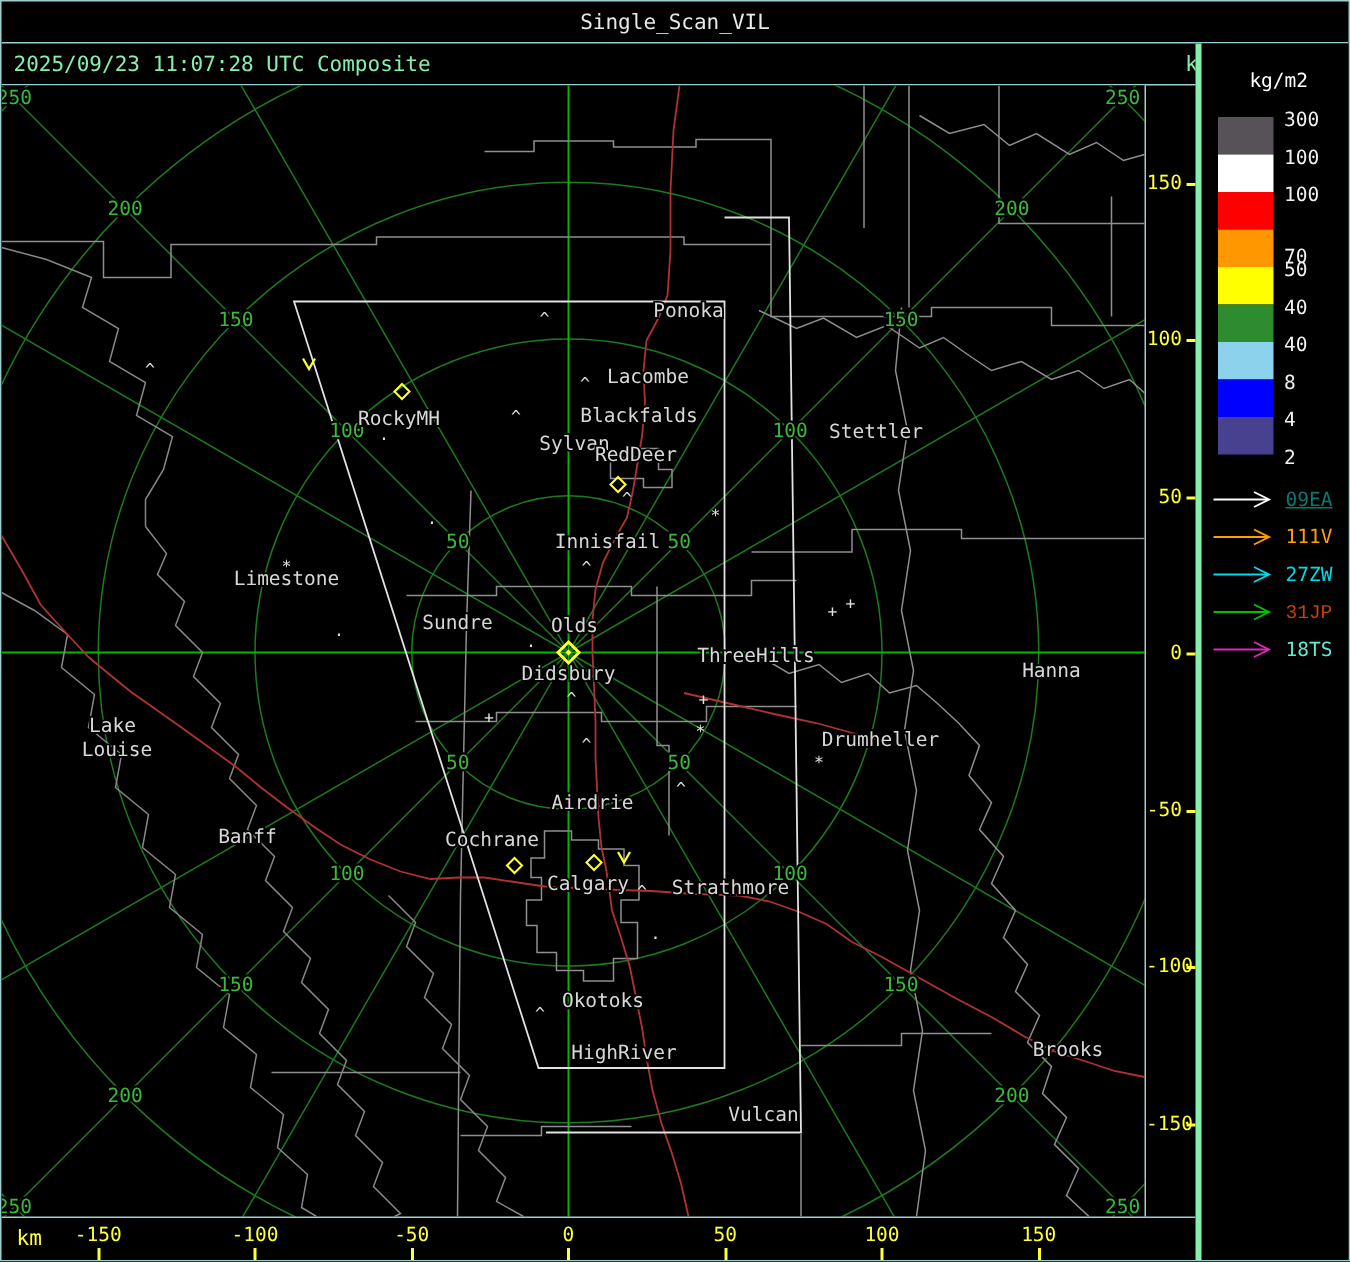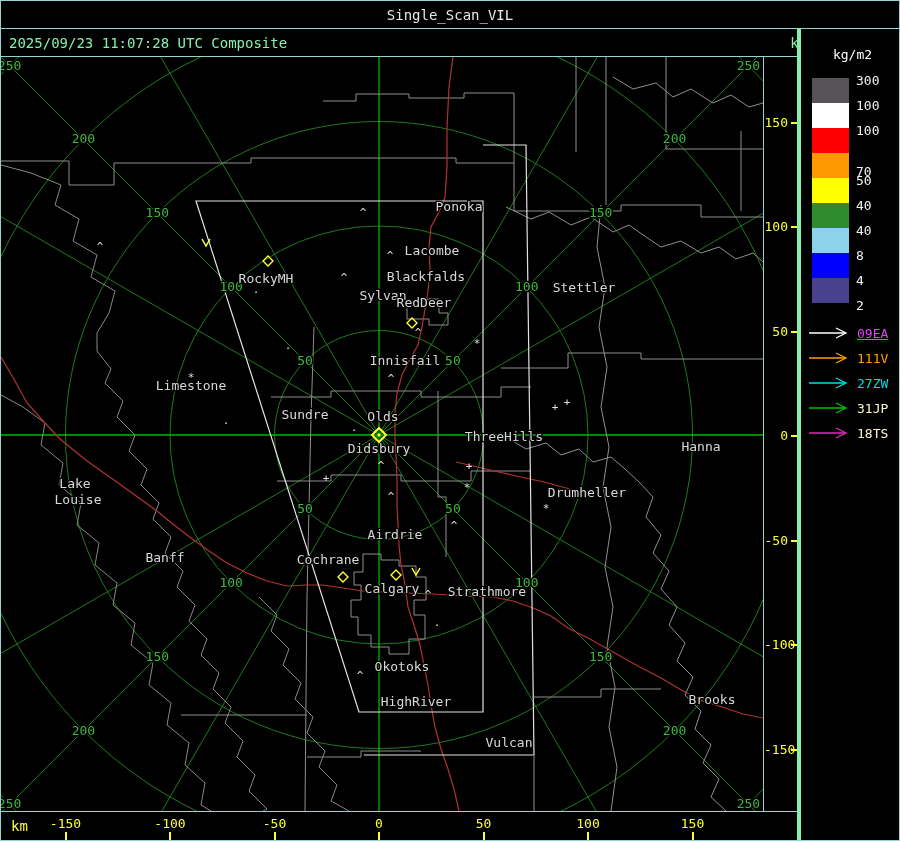--- a/index.html
+++ b/index.html
@@ -231,44 +231,44 @@
       <div class="swatch" style="top: 224px; background: rgb(0, 0, 255);"></div>
       <div class="swlab" style="top: 220px;">8</div>
       <div class="swatch" style="top: 249px; background: rgb(72, 65, 143);"></div>
       <div class="swlab" style="top: 245px;">4</div>
       <div class="swlab" style="top: 270px;">2</div>
       <div class="track" style="top: 297px;">
         <svg width="46" height="12">
           <line x1="2" y1="6" x2="38" y2="6" stroke="#ffffff" stroke-width="1.3"></line>
           <polyline points="29,1 39,6 29,11" fill="none" stroke="#ffffff" stroke-width="1.3"></polyline>
         </svg>
-        <div class="tid" style="color: #d946ef; text-decoration: underline;">09EA</div>
+        <div class="tid" style="color: #0f766e; text-decoration: underline;">09EA</div>
       </div>
       <div class="track" style="top: 322px;">
         <svg width="46" height="12">
           <line x1="2" y1="6" x2="38" y2="6" stroke="#ffa000" stroke-width="1.3"></line>
           <polyline points="29,1 39,6 29,11" fill="none" stroke="#ffa000" stroke-width="1.3"></polyline>
         </svg>
         <div class="tid" style="color: rgb(255, 160, 0);">111V</div>
       </div>
       <div class="track" style="top: 347px;">
         <svg width="46" height="12">
           <line x1="2" y1="6" x2="38" y2="6" stroke="#00dde8" stroke-width="1.3"></line>
           <polyline points="29,1 39,6 29,11" fill="none" stroke="#00dde8" stroke-width="1.3"></polyline>
         </svg>
         <div class="tid" style="color: rgb(0, 221, 232);">27ZW</div>
       </div>
       <div class="track" style="top: 372px;">
         <svg width="46" height="12">
           <line x1="2" y1="6" x2="38" y2="6" stroke="#00c000" stroke-width="1.3"></line>
           <polyline points="29,1 39,6 29,11" fill="none" stroke="#00c000" stroke-width="1.3"></polyline>
         </svg>
-        <div class="tid" style="color: #fef9c3;">31JP</div>
+        <div class="tid" style="color: #c2410c; font-family: Liberation Mono, monospace;">31JP</div>
       </div>
       <div class="track" style="top: 397px;">
         <svg width="46" height="12">
           <line x1="2" y1="6" x2="38" y2="6" stroke="#e028b8" stroke-width="1.3"></line>
           <polyline points="29,1 39,6 29,11" fill="none" stroke="#e028b8" stroke-width="1.3"></polyline>
         </svg>
-        <div class="tid" style="color: #fef9c3;">18TS</div>
+        <div class="tid" style="color: #5eead4;">18TS</div>
       </div>
     </div>
 </div>
 
 </body></html>

